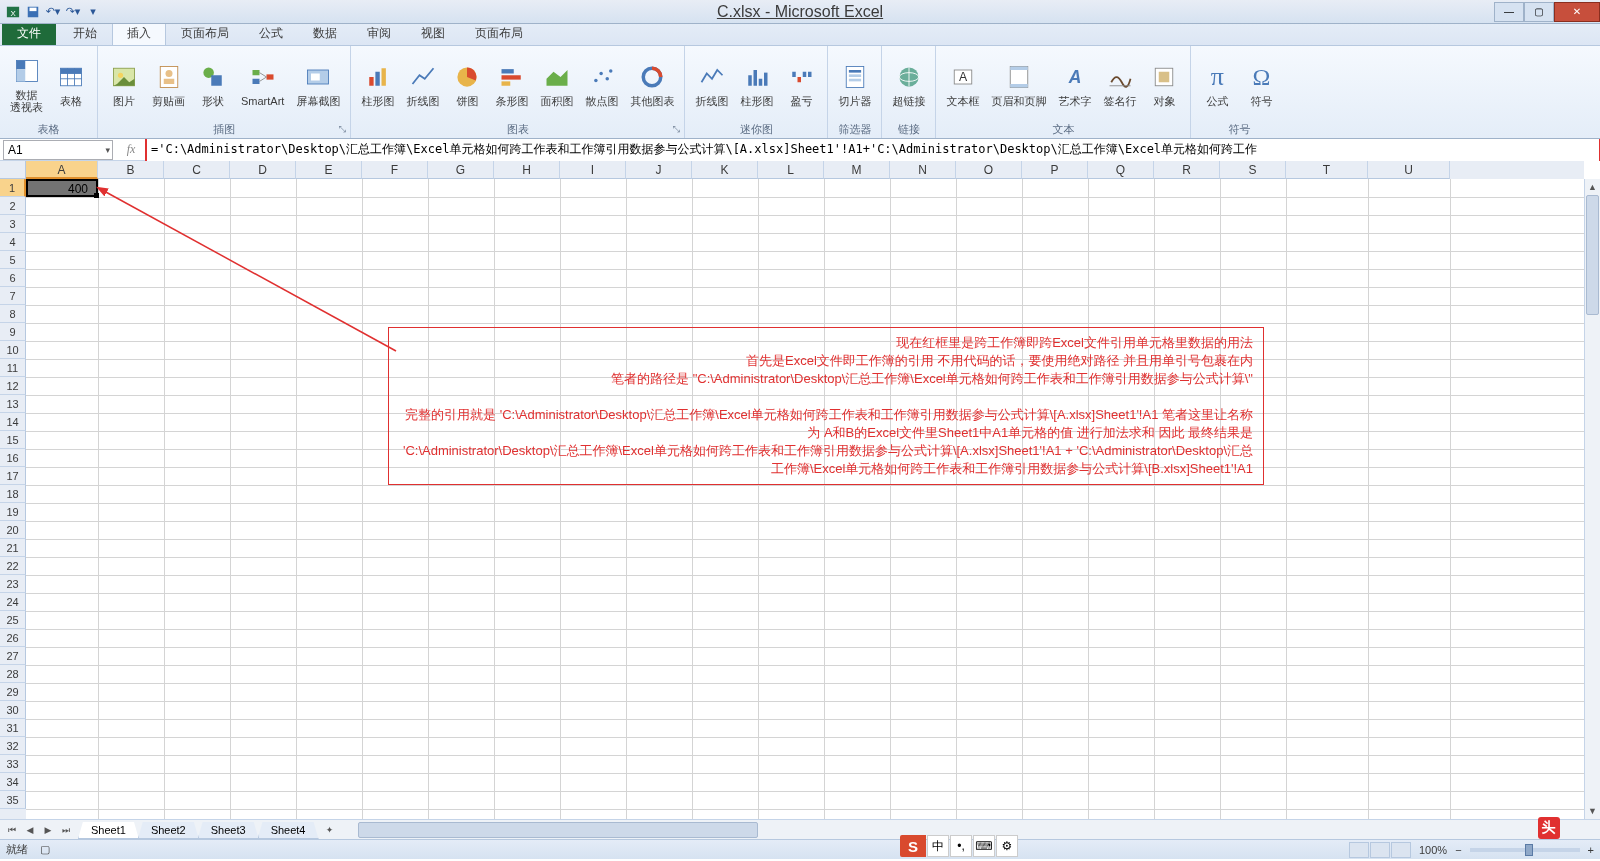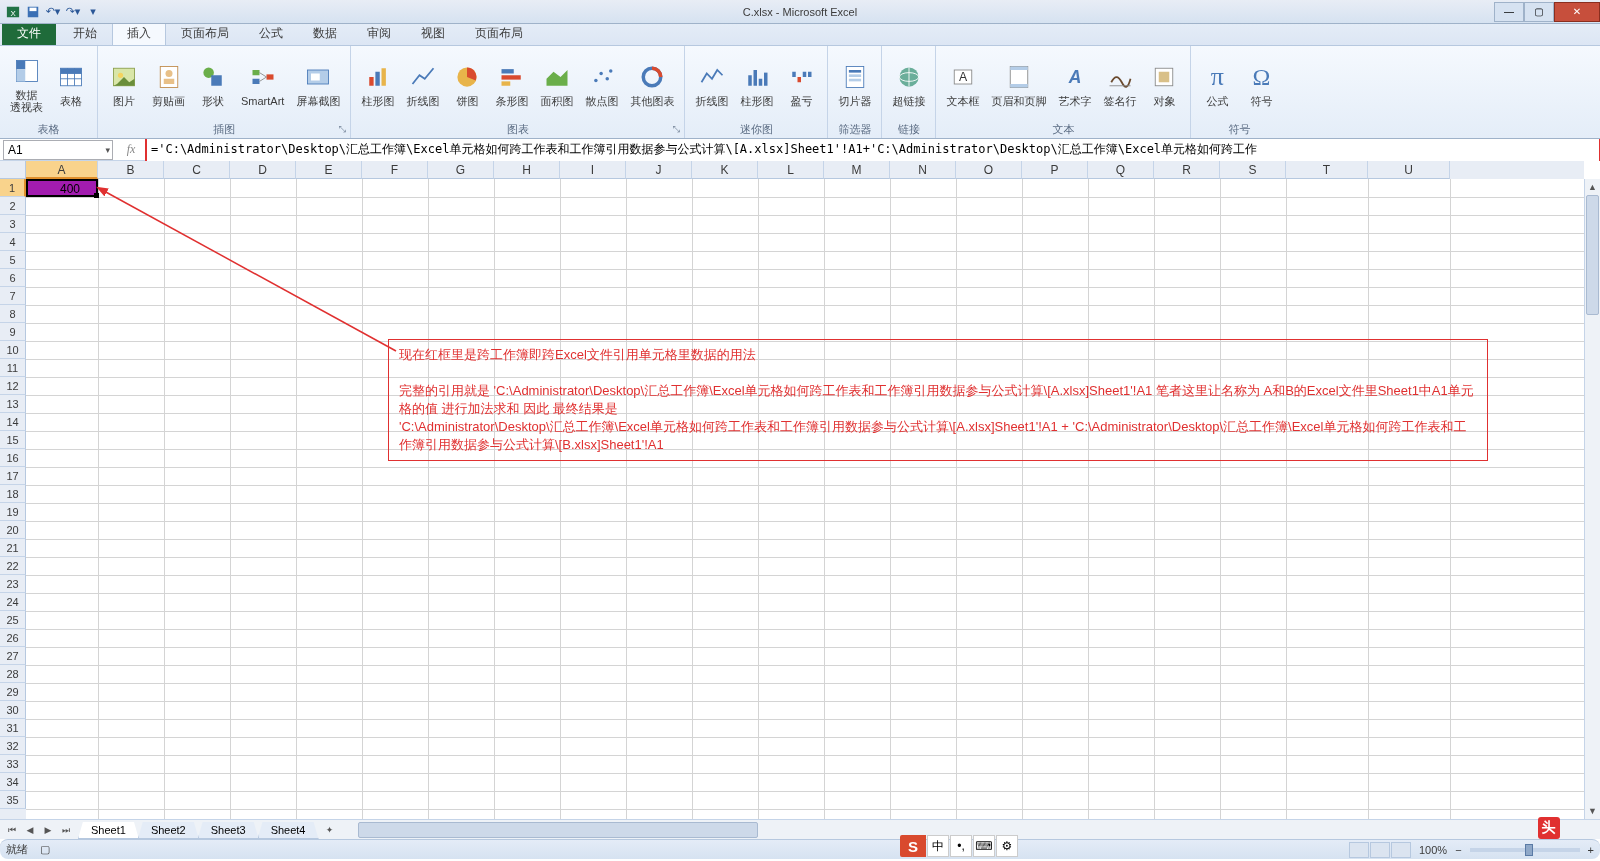--- a/index.html
+++ b/index.html
@@ -3,21 +3,21 @@
 <meta charset="utf-8">
 <style>
 * { margin: 0; padding: 0; box-sizing: border-box; font-family: "Microsoft YaHei", "Segoe UI", Tahoma, sans-serif; }
 body { width: 1600px; height: 861px; background: #fff; overflow: hidden; font-size: 12px; position: relative; }
 
 
 .titlebar { height: 24px; background: linear-gradient(#e8edf5, #d6e2f1); display: flex; align-items: center; border-bottom: 1px solid #9fb2c9; position: relative; }
 .qat { display: flex; align-items: center; padding-left: 4px; gap: 2px; }
 .qat-icon { width: 18px; height: 18px; display: flex; align-items: center; justify-content: center; font-size: 11px; color: #2b5797; }
 .qat-icon svg { width: 14px; height: 14px; }
-.title-center { position: absolute; left: 50%; transform: translateX(-50%); font-size: 11px; color: #3b3b3b; }
+.title-center { position: absolute; left: 50%; transform: translateX(-50%); font-size: 16px; color: #3b3b3b; text-decoration: underline; }
 .win-controls { position: absolute; right: 0; display: flex; height: 20px; }
 .win-btn { width: 30px; height: 20px; display: flex; align-items: center; justify-content: center; font-size: 10px; }
 .win-min { background: #d6e2f1; border: 1px solid #9fb2c9; }
 .win-max { background: #d6e2f1; border: 1px solid #9fb2c9; }
 .win-close { background: #c74f3c; color: #fff; border: 1px solid #8a2e1f; width: 46px; }
 
 
 .ribbon-tabs { height: 22px; background: linear-gradient(#e4ecf7, #dce6f4); display: flex; align-items: flex-end; padding-left: 2px; border-bottom: 1px solid #b6c8df; }
 .tab { padding: 3px 14px; font-size: 12px; color: #3b3b3b; cursor: pointer; border: 1px solid transparent; border-bottom: none; }
 .tab.file { background: #1f6b3a; color: #fff; border-radius: 2px 2px 0 0; margin-right: 2px; }
@@ -48,42 +48,42 @@
 .col-headers { position: absolute; top: 0; left: 26px; right: 16px; height: 18px; display: flex; background: #e8edf5; }
 .colh { border-right: 1px solid #c5d4e8; border-bottom: 1px solid #b6c8df; text-align: center; font-size: 12px; color: #3b3b3b; line-height: 18px; }
 .colh.sel { background: #f9d38c; border-bottom: 2px solid #e08f2c; }
 .row-headers { position: absolute; top: 18px; left: 0; width: 26px; bottom: 0; background: #e8edf5; }
 .rowh { height: 18px; border-bottom: 1px solid #c5d4e8; border-right: 1px solid #b6c8df; text-align: center; font-size: 11px; color: #3b3b3b; line-height: 18px; }
 .rowh.sel { background: #f9d38c; border-right: 2px solid #e08f2c; }
 .cells { position: absolute; top: 18px; left: 26px; right: 16px; bottom: 0; }
 .cell-grid { position: absolute; inset: 0; }
 .gridline-v { position: absolute; top: 0; bottom: 0; width: 1px; background: #d4d4d4; }
 .gridline-h { position: absolute; left: 0; right: 0; height: 1px; background: #d4d4d4; }
-.cell-sel { position: absolute; top: 0; left: 0; width: 72px; height: 18px; border: 2px solid #000; background: #a21caf; text-align: right; padding-right: 16px; font-size: 12px; line-height: 16px; }
+.cell-sel { position: absolute; top: 0; left: 0; width: 72px; height: 18px; border: 2px solid #000; background: #737373; text-align: right; padding-right: 8px; font-size: 12px; line-height: 16px; }
 .cell-sel::after { content: ''; position: absolute; right: -3px; bottom: -3px; width: 5px; height: 5px; background: #000; }
 .vscroll { position: absolute; top: 18px; right: 0; bottom: 0; width: 16px; background: #eef2f7; border-left: 1px solid #c5d4e8; }
 .vscroll .thumb { position: absolute; top: 16px; left: 1px; right: 1px; height: 120px; background: #cdd9e9; border: 1px solid #a9bad1; border-radius: 2px; }
 .vscroll .arr { position: absolute; left: 0; right: 0; height: 16px; text-align: center; font-size: 9px; color: #555; line-height: 16px; }
 
 
 .anno-box { position: absolute; border: 1px solid #e03030; padding: 6px 10px; font-size: 13px; color: #e03030; line-height: 18px; background: transparent; }
 .arrow-svg { position: absolute; pointer-events: none; }
 
 
 .sheetbar { height: 20px; background: #eef2f7; border-top: 1px solid #c5d4e8; display: flex; align-items: center; position: relative; }
 .sheet-nav { display: flex; padding: 0 4px; gap: 2px; }
 .sheet-nav-btn { width: 16px; height: 16px; font-size: 9px; color: #555; text-align: center; line-height: 16px; }
 .sheet-tabs { display: flex; align-items: flex-end; height: 100%; }
 .sheet-tab { padding: 2px 12px; font-size: 11px; background: #e4ecf7; border: 1px solid #b6c8df; border-top: none; margin-right: -1px; cursor: pointer; clip-path: polygon(8% 0, 92% 0, 100% 100%, 0 100%); }
 .sheet-tab.active { background: #fff; font-weight: 400; }
 .hscroll-track { flex: 1; margin: 0 20px; height: 16px; background: #eef2f7; position: relative; }
 .hscroll-thumb { position: absolute; left: 0; width: 400px; top: 0; bottom: 0; background: #cdd9e9; border: 1px solid #a9bad1; border-radius: 2px; }
 
 
-.statusbar { height: 20px; background: linear-gradient(#e4ecf7, #d6e2f1); border-top: 1px solid #b6c8df; display: flex; align-items: center; padding: 0 6px; font-size: 11px; color: #3b3b3b; position: relative; border-radius: 8px; }
+.statusbar { height: 20px; background: linear-gradient(#e4ecf7, #d6e2f1); border-top: 1px solid #b6c8df; display: flex; align-items: center; padding: 0 6px; font-size: 11px; color: #3b3b3b; position: relative; }
 .status-right { position: absolute; right: 6px; display: flex; align-items: center; gap: 8px; }
 .zoom-slider { width: 110px; height: 4px; background: #c5d4e8; position: relative; }
 .zoom-slider .th { position: absolute; left: 50%; top: -4px; width: 8px; height: 12px; background: #8fa8c8; border: 1px solid #5a7aa5; }
 .view-btns { display: flex; gap: 1px; }
 .view-btn { width: 20px; height: 16px; background: #dbe4f0; border: 1px solid #b6c8df; }
 
 
 .watermark { position: absolute; right: 40px; bottom: 22px; font-size: 20px; color: rgba(120,120,120,0.55); font-weight: 300; letter-spacing: 1px; display:flex; align-items:center; gap:6px;}
 .watermark .tt-icon { width:22px; height:22px; background:#e03030; border-radius:3px; display:inline-flex; align-items:center; justify-content:center; color:#fff; font-weight:bold; font-size:14px;}
 .ime-badge { position:absolute; left:900px; bottom:4px; display:flex; align-items:center; gap:1px;}
@@ -562,22 +562,24 @@
 
     <svg class="arrow-svg" style="left:0;top:0;" width="400" height="360">
       <defs>
           <marker id="ah" markerWidth="10" markerHeight="10" refX="2" refY="3" orient="auto">
             <path d="M0,0 L0,6 L8,3 z" fill="#e03030"></path>
           </marker>
         </defs>
       <line x1="370" y1="172" x2="78" y2="12" stroke="#e03030" stroke-width="1.5" marker-end="url(#ah)"></line>
     </svg>
 
-    <div class="anno-box" style="left:362px; top:160px; width:1100px;" id="annobox">
+    <div class="anno-box" style="left:362px; top:148px; width:876px;text-align:right;" id="annobox">
         <div>现在红框里是跨工作簿即跨Excel文件引用单元格里数据的用法</div>
+        <div>首先是Excel文件即工作簿的引用  不用代码的话，要使用绝对路径  并且用单引号包裹在内</div>
+        <div>笔者的路径是 "C:\Administrator\Desktop\汇总工作簿\Excel单元格如何跨工作表和工作簿引用数据参与公式计算\"</div>
         <div>&nbsp;</div>
         <div>完整的引用就是  'C:\Administrator\Desktop\汇总工作簿\Excel单元格如何跨工作表和工作簿引用数据参与公式计算\[A.xlsx]Sheet1'!A1   笔者这里让名称为 A和B的Excel文件里Sheet1中A1单元格的值 进行加法求和   因此 最终结果是</div>
         <div>'C:\Administrator\Desktop\汇总工作簿\Excel单元格如何跨工作表和工作簿引用数据参与公式计算\[A.xlsx]Sheet1'!A1 + 'C:\Administrator\Desktop\汇总工作簿\Excel单元格如何跨工作表和工作簿引用数据参与公式计算\[B.xlsx]Sheet1'!A1</div>
       </div>
   </div>
   <div class="vscroll">
     <div class="arr" style="top:0">▲</div>
     <div class="thumb"></div>
     <div class="arr" style="bottom:0">▼</div>
   </div>

